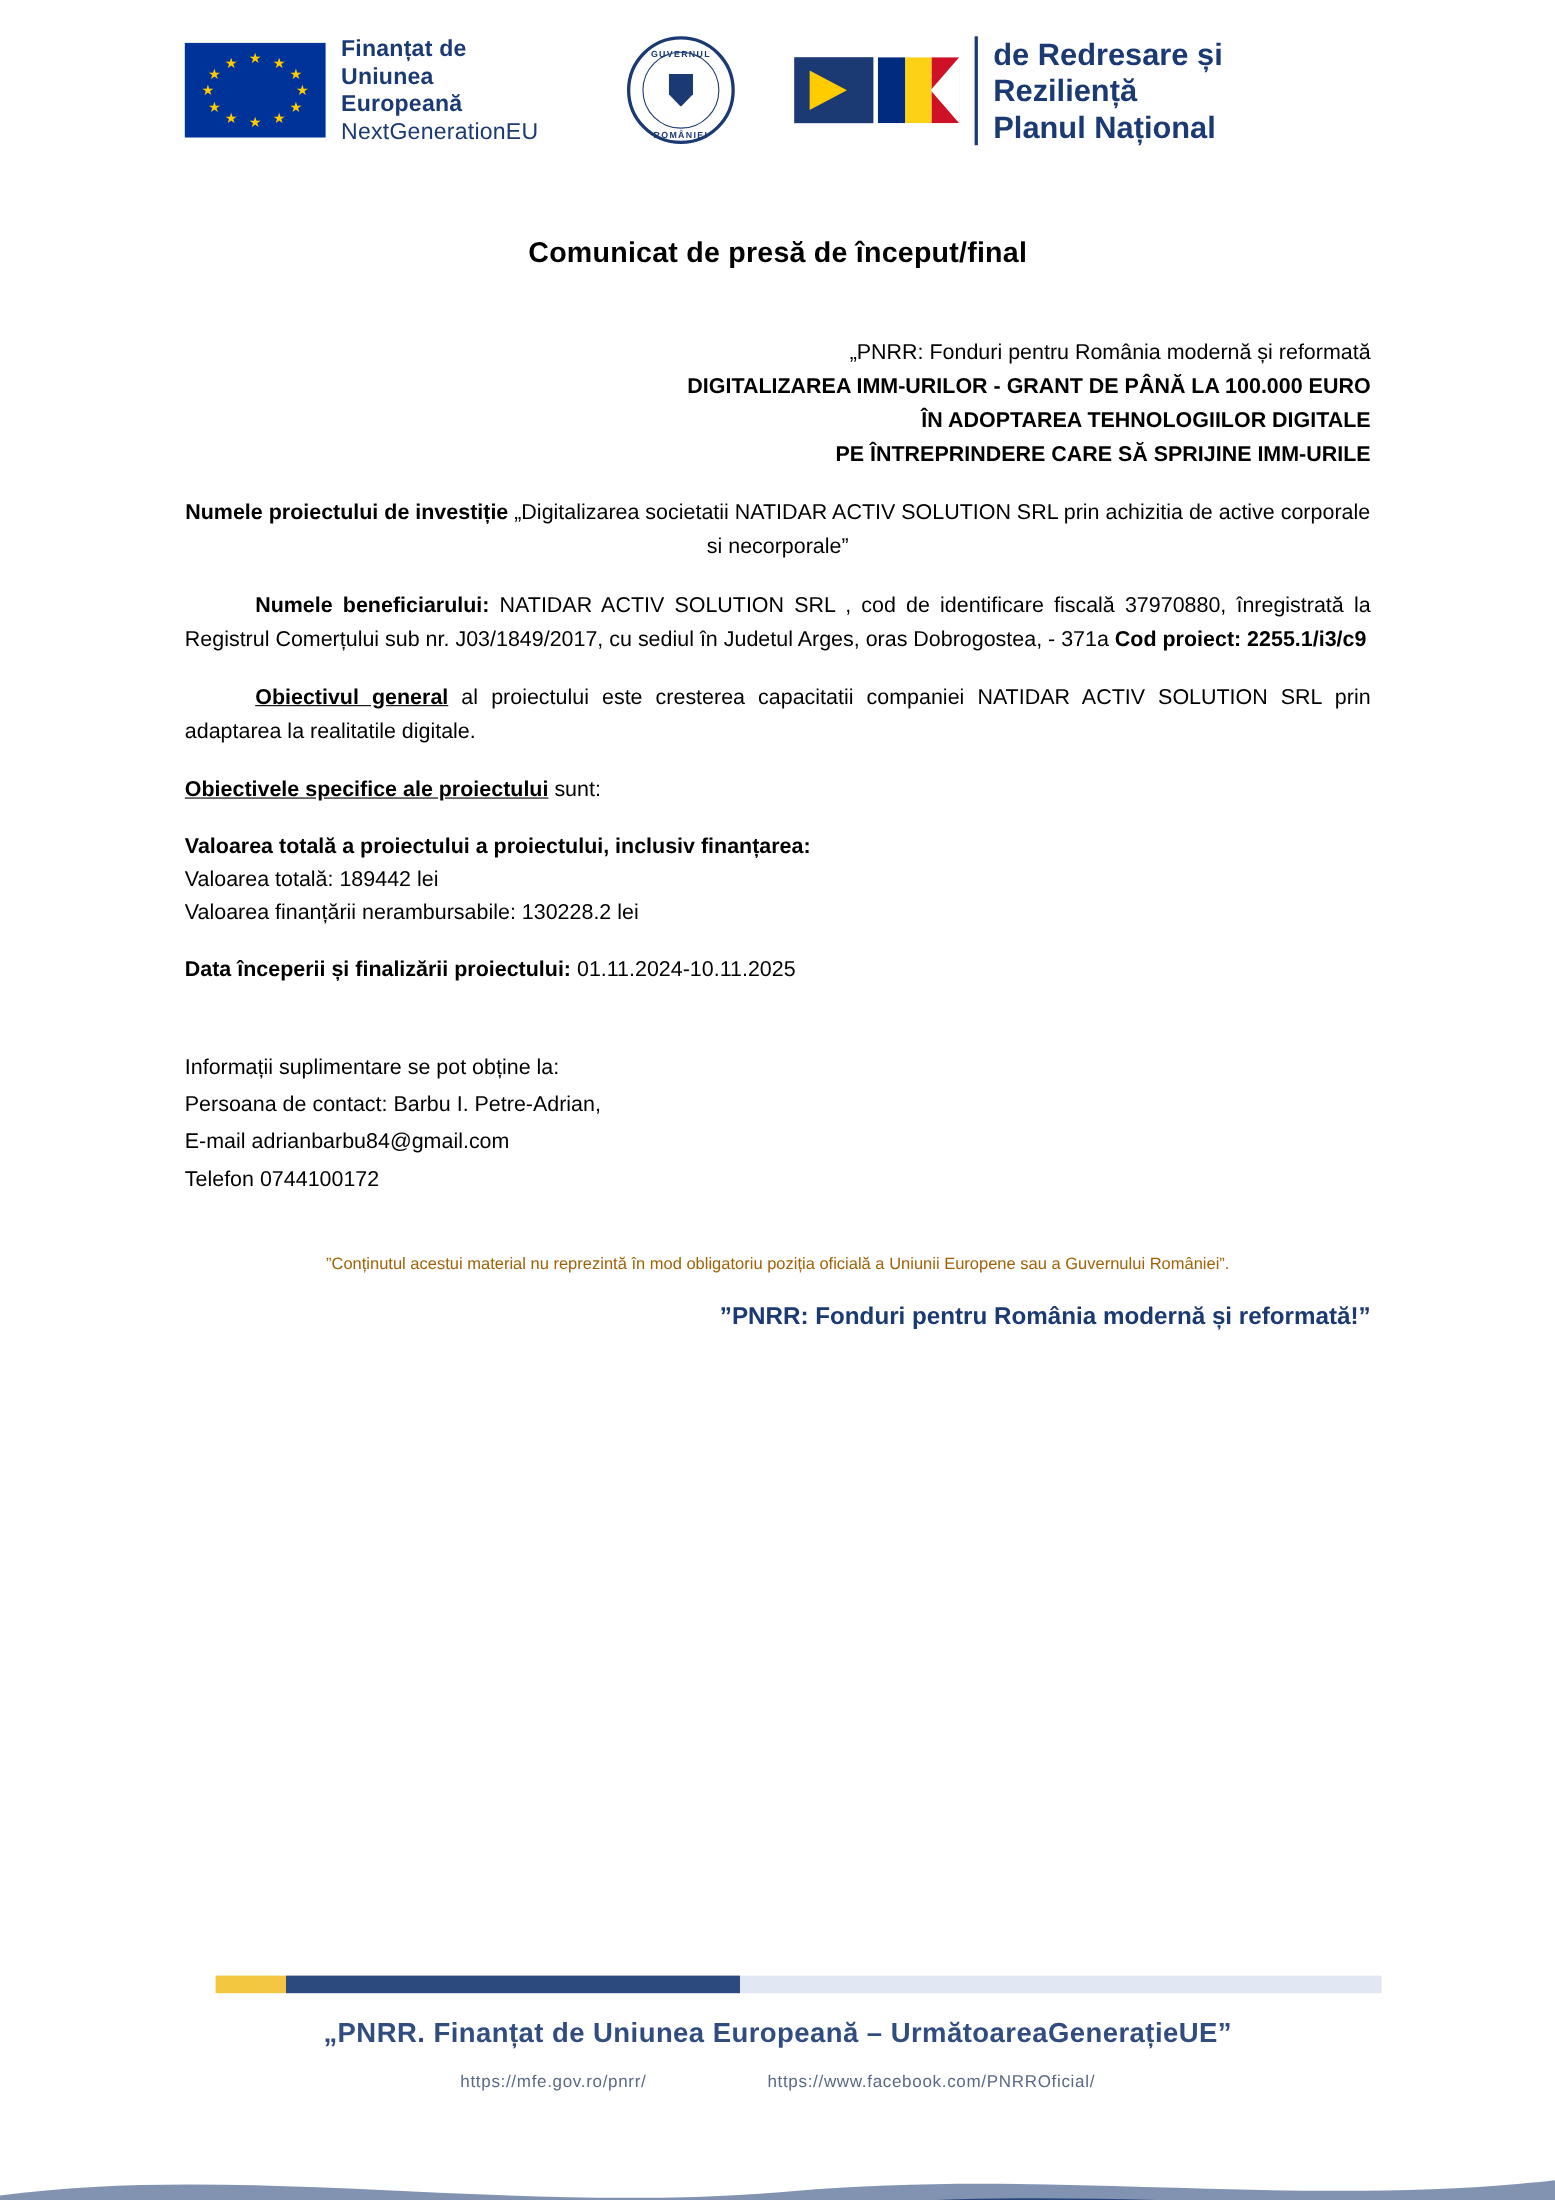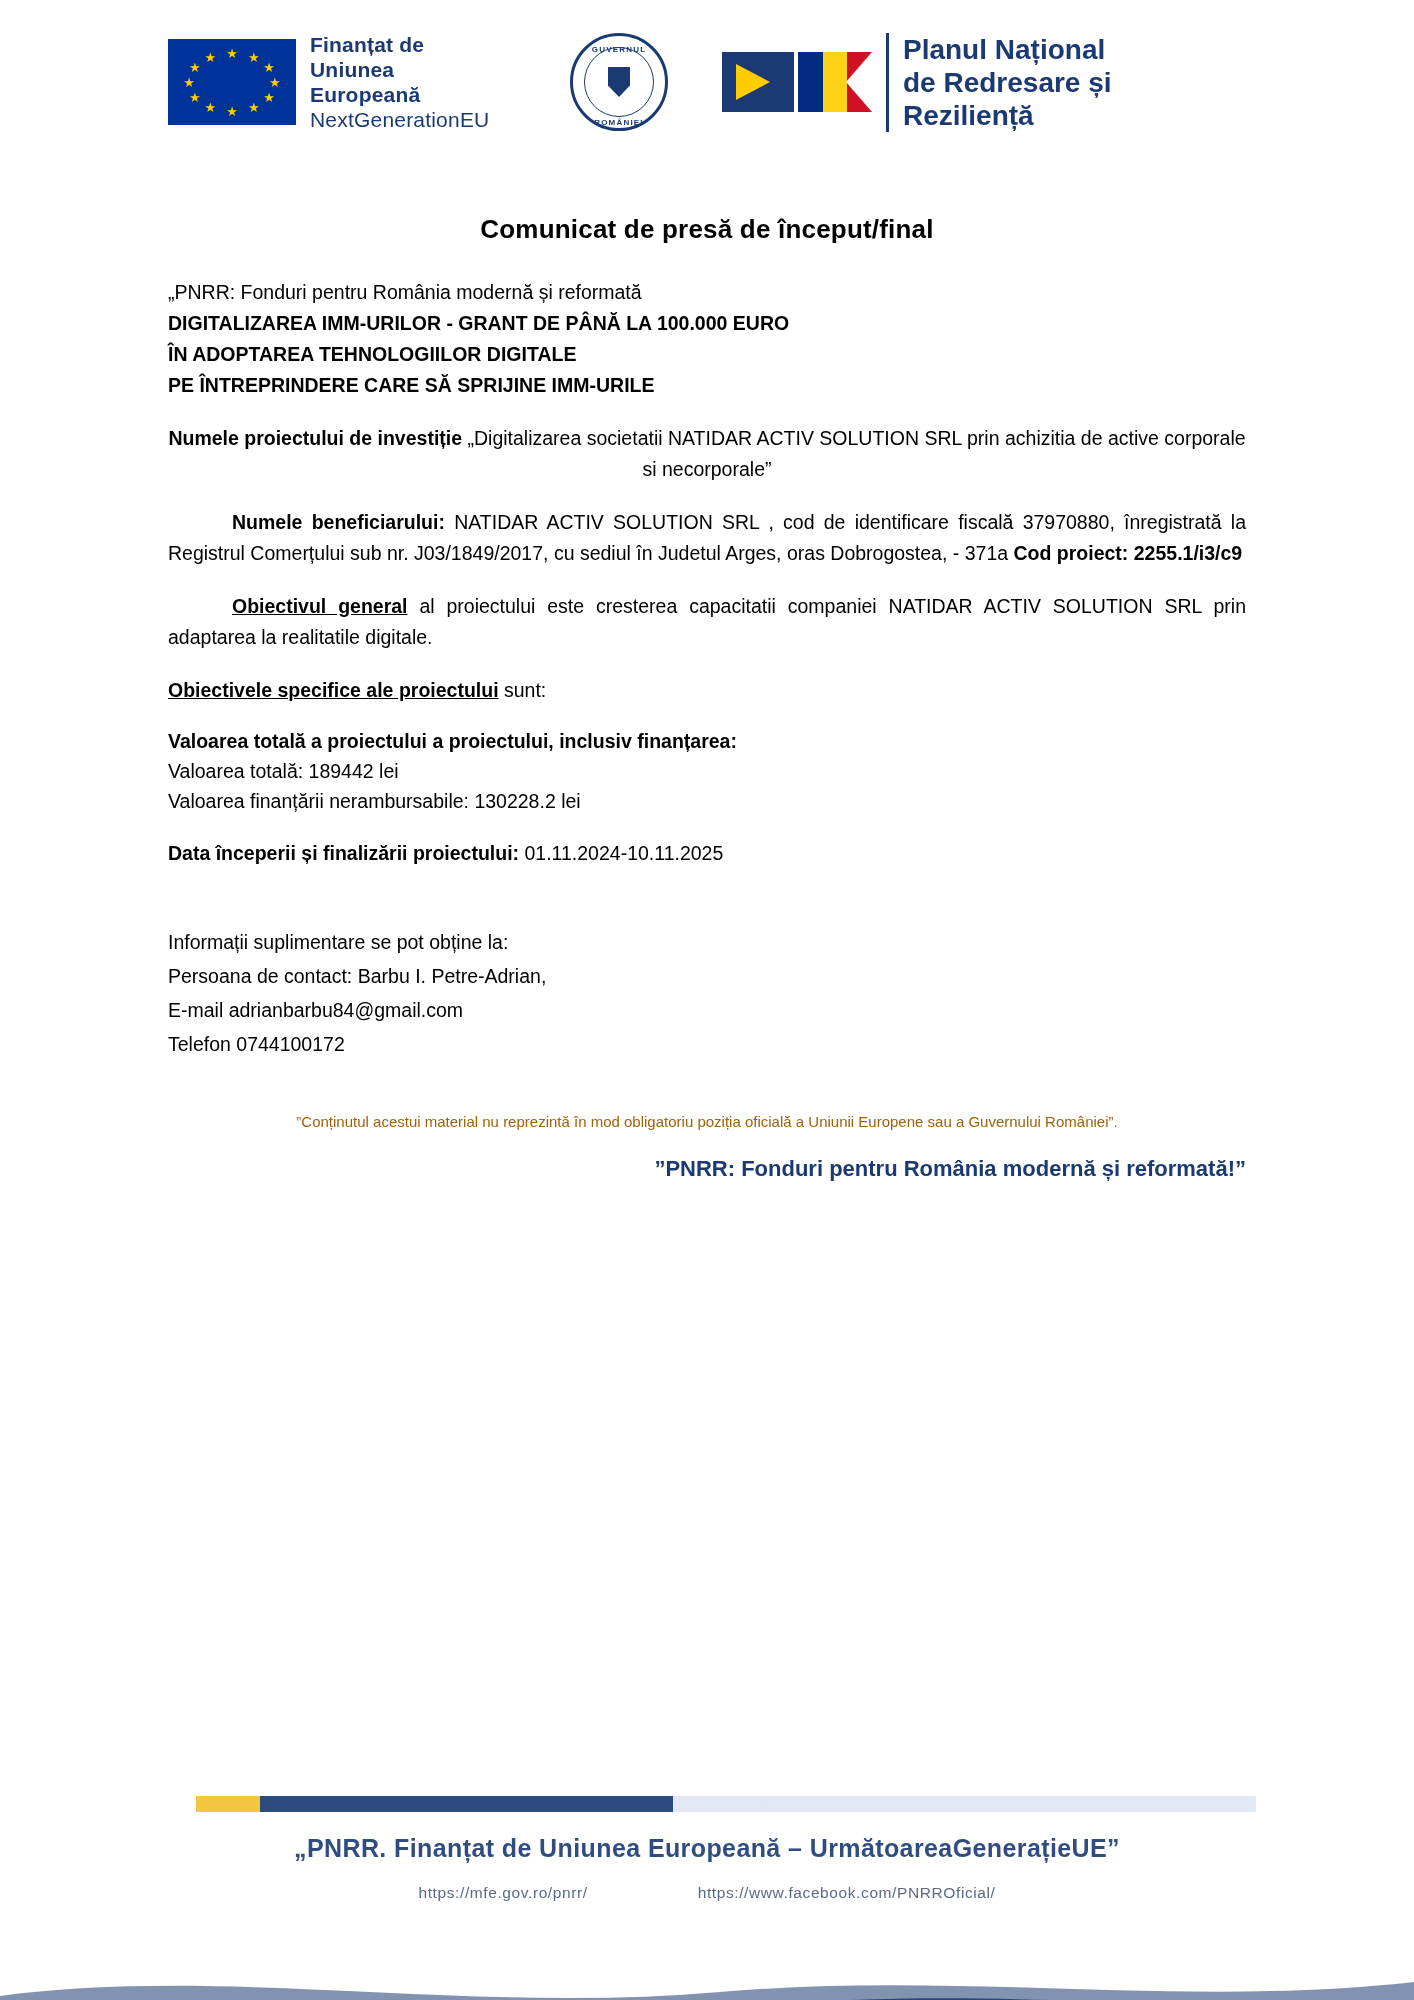--- a/index.html
+++ b/index.html
@@ -155,22 +155,22 @@
 
   
   .doc-title {
     text-align: center;
     font-size: 26px;
     font-weight: bold;
     margin-top: 72px;
     letter-spacing: .2px;
   }
   .subtitle-block {
-    text-align: left;
-    margin-top: 32px;
+    text-align: right;
+    margin-top: 60px;
     font-size: 19.5px;
     line-height: 31px;
   }
   .subtitle-block .st-1 { font-weight: normal; }
   .subtitle-block .st-b { font-weight: bold; }
 
   p.para {
     font-size: 19.5px;
     line-height: 31px;
     margin: 22px 0 0 0;
@@ -306,22 +306,22 @@
           <div class="arrow"></div>
         </div>
         <div class="pnrr-ro-flag">
           <div class="s b"></div>
             <div class="s y"></div>
             <div class="s r"></div>
           <div class="cut"></div>
         </div>
       </div>
       <div class="pnrr-text">
+        <div>de Redresare și Reziliență</div>
         <div>Planul Național</div>
-        <div>de Redresare și Reziliență</div>
       </div>
     </div>
   </div>
 
   <div class="doc-title">Comunicat de presă de început/final</div>
 
   <div class="subtitle-block">
     <div class="st-1">„PNRR: Fonduri pentru România modernă și reformată</div>
     <div class="st-b">DIGITALIZAREA IMM-URILOR - GRANT DE PÂNĂ LA 100.000 EURO</div>
     <div class="st-b">ÎN ADOPTAREA TEHNOLOGIILOR DIGITALE</div>

